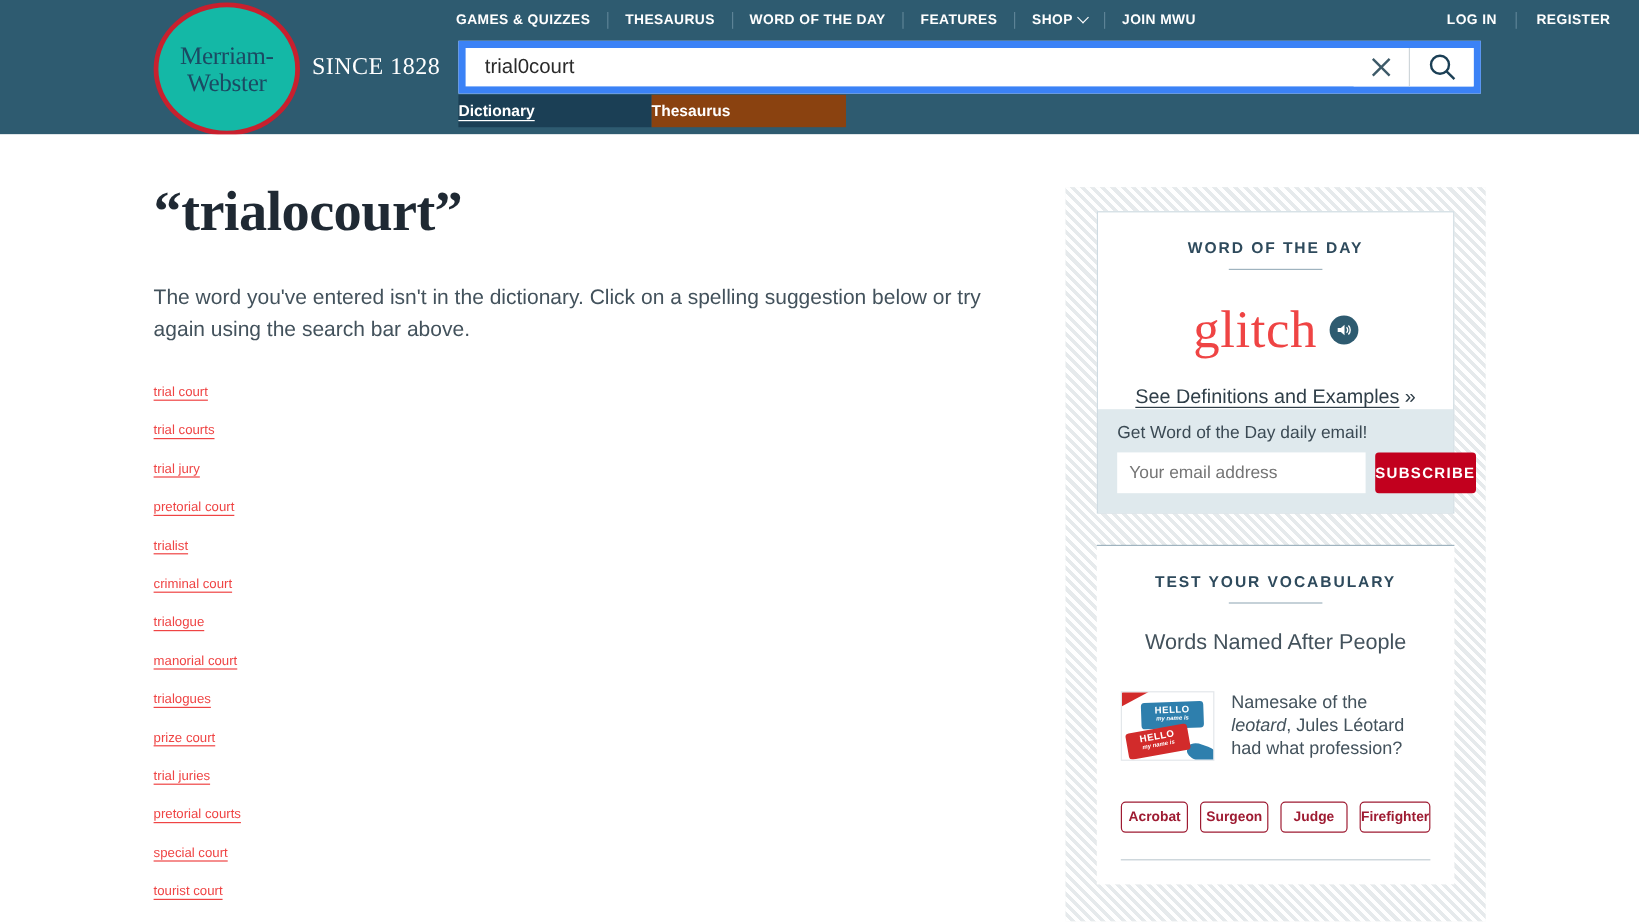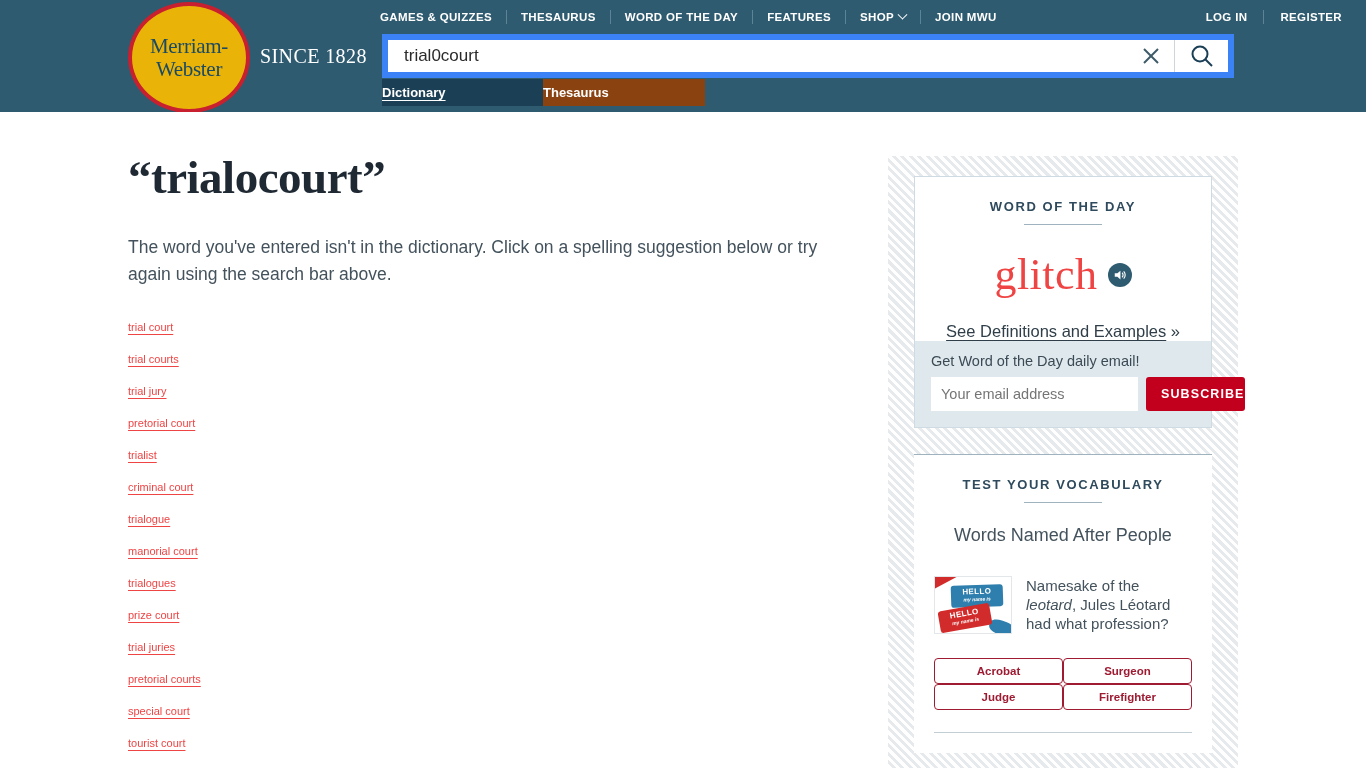--- a/index.html
+++ b/index.html
@@ -27,21 +27,21 @@
     width: 124px;
     height: 112px;
   }
   .logo-circle {
     position: absolute;
     left: 0;
     top: 0;
     width: 122px;
     height: 111px;
     border-radius: 50%;
-    background: #eab308;
+    background: #14b8a6;
     border: 4px solid #c8202e;
     display: flex;
     align-items: center;
     justify-content: center;
   }
   .logo-text {
     font-family: "Liberation Serif", serif;
     color: #1b4a63;
     font-size: 21px;
     line-height: 23px;
@@ -325,21 +325,20 @@
     height: 34px;
     background: #c2001e;
     color: #ffffff;
     border: none;
     border-radius: 3px;
     font-size: 12.5px;
     font-weight: 700;
     letter-spacing: 1.1px;
     cursor: pointer;
     font-family: "Liberation Sans", sans-serif;
-    padding-left: 15px;
   }
 
   .sep-rule {
     height: 1px;
     background: #9fb3bf;
     margin: 26px 0 0 0;
   }
 
   .tyv {
     background: #ffffff;
@@ -401,22 +400,23 @@
 
   .quiz-q {
     font-size: 15px;
     line-height: 19px;
     color: #43525c;
   }
   .quiz-q em { font-style: italic; }
 
   .answers {
     display: grid;
-    grid-template-columns: 1fr 1fr;
-    margin-top: 24px;
+    grid-template-columns: 1fr 1fr 1fr 1fr;
+    gap: 10px;
+    margin-top: 34px;
   }
   .answer-btn {
     height: 26px;
     border: 1px solid #9e1b32;
     border-radius: 4px;
     background: #ffffff;
     color: #9e1b32;
     font-size: 11.5px;
     font-weight: 700;
     cursor: pointer;

